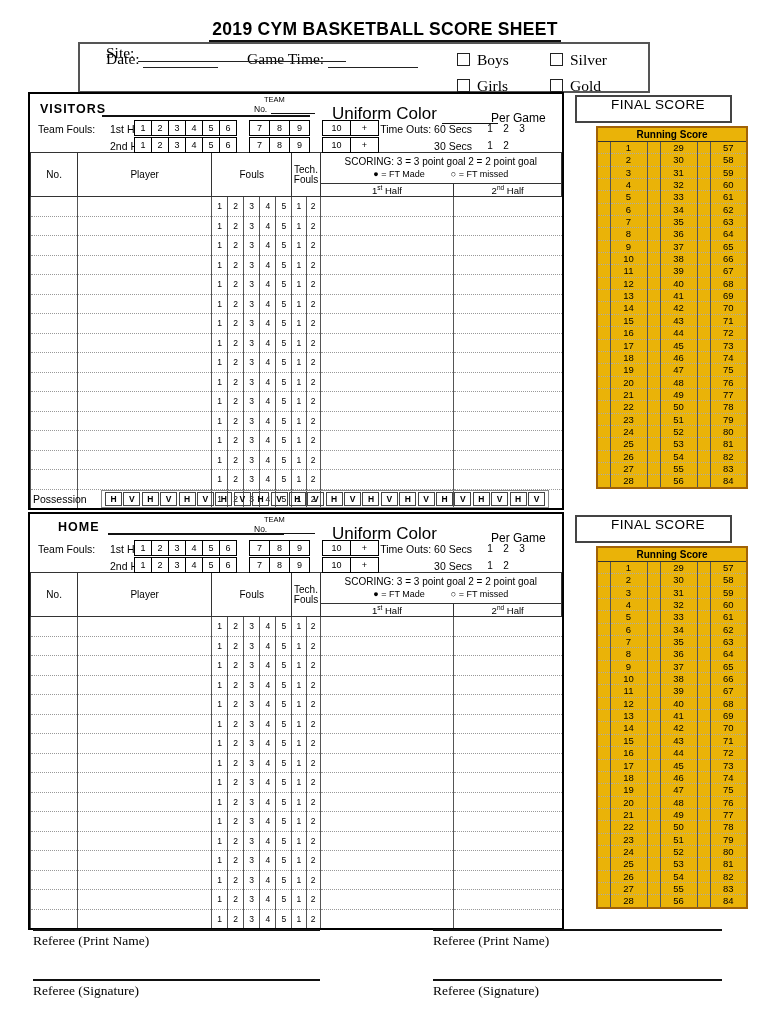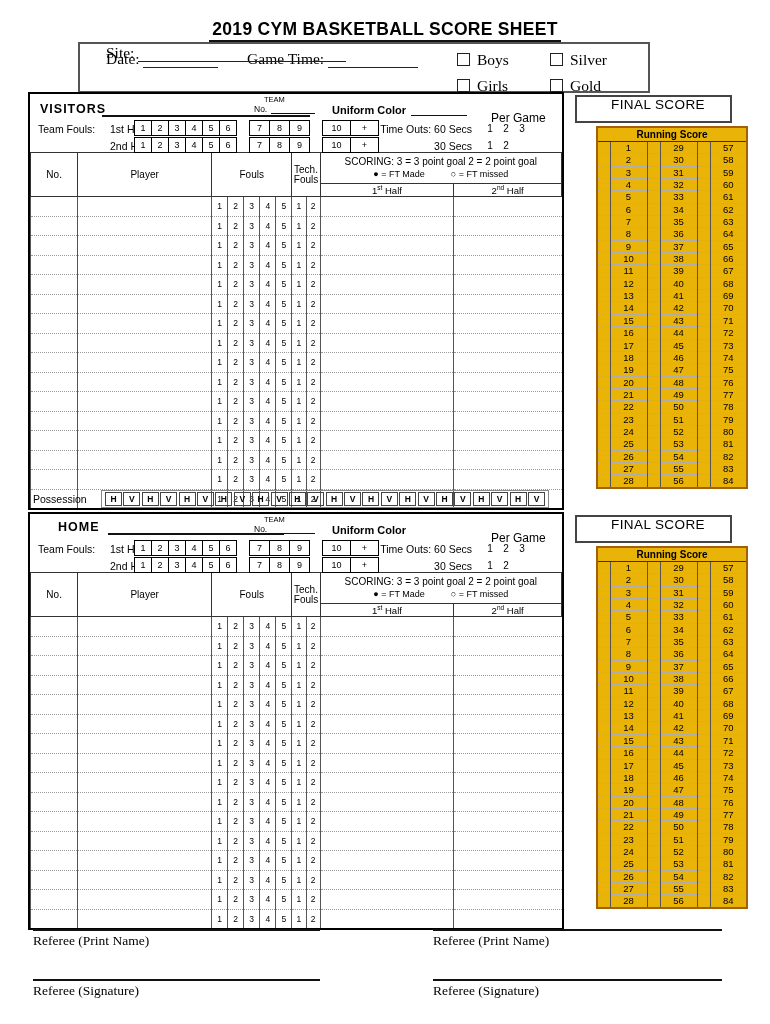--- a/index.html
+++ b/index.html
@@ -33,21 +33,21 @@
 
   .team-left{position:absolute;left:28px;top:0;width:532px;border:2px solid #000;background:#fff;}
   .team-hdr{position:relative;height:58px;font-size:10.5px;}
   .team-label{position:absolute;left:10px;top:8px;font-size:12.5px;font-weight:bold;letter-spacing:1px;}
   .sec-home .team-label{left:28px;top:6px;}
   .team-underline{position:absolute;left:72px;top:21px;width:208px;border-bottom:2px solid #111;}
   .sec-home .team-underline{left:78px;width:176px;top:19px;}
   .teamno{position:absolute;left:224px;top:1px;font-size:8.5px;}
   .team-small{display:block;font-size:7.5px;margin-left:10px;}
   .no-line{display:inline-block;width:44px;border-bottom:1.5px solid #111;height:9px;vertical-align:bottom;margin-left:4px;}
-  .uniform{position:absolute;left:302px;top:10px;font-size:11px;font-weight:bold;white-space:nowrap;}
+  .uniform{position:absolute;left:302px;top:10px;font-size:17px;font-weight:normal;white-space:nowrap;}
   .uc-line{display:inline-block;width:56px;border-bottom:1.5px solid #111;height:9px;vertical-align:bottom;margin-left:5px;}
   .sec-home .uc-line{visibility:hidden;}
   .pergame{position:absolute;left:461px;top:17px;font-size:12px;}
   .frow{position:absolute;left:0;right:0;height:17px;}
   .frow.r1{top:26px;} .frow.r2{top:43px;}
   .tf-label{position:absolute;left:8px;top:3px;}
   .half-label{position:absolute;left:80px;top:3px;}
   .groups{position:absolute;left:105px;top:0;display:flex;}
   .fgroup{display:flex;margin-right:13px;}
   .fcell{width:16px;height:14px;border:1px solid #000;margin-left:-1px;

